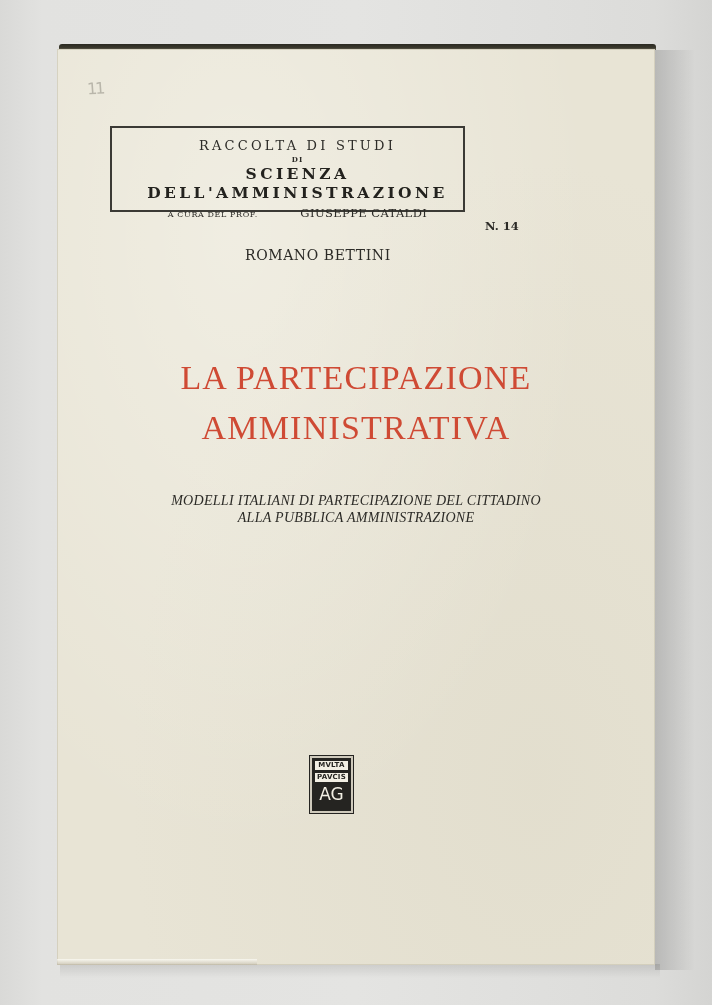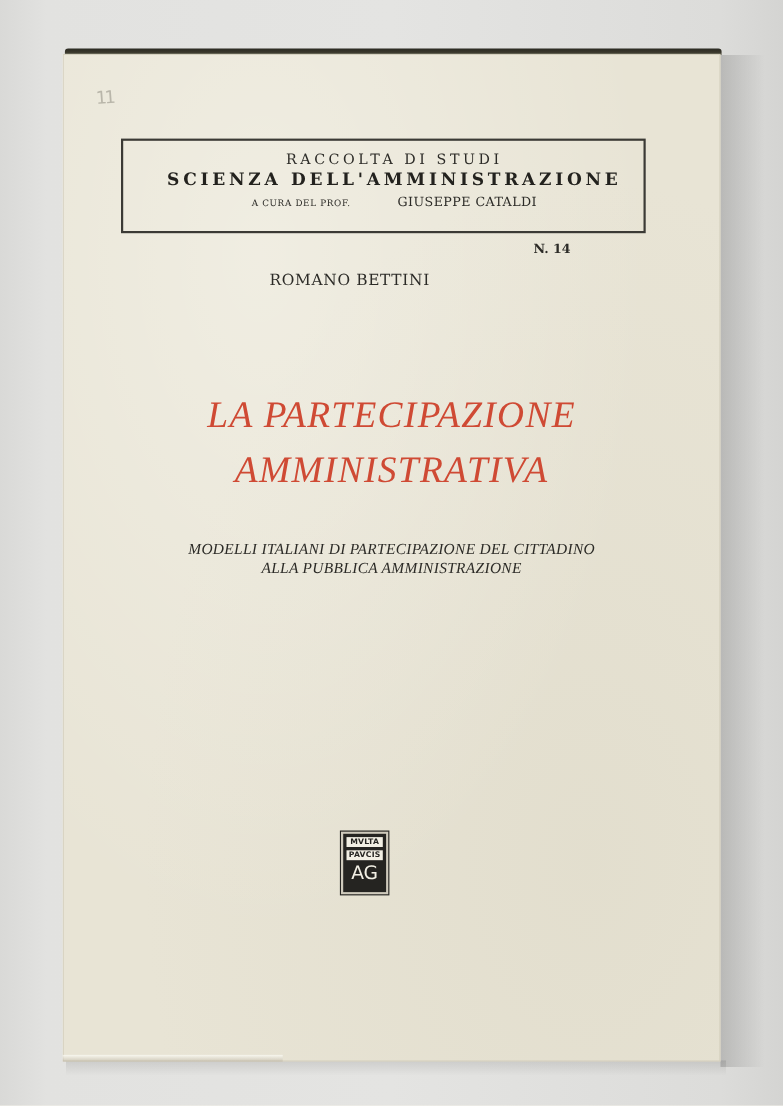--- a/index.html
+++ b/index.html
@@ -27,38 +27,38 @@
     background-image:
       radial-gradient(ellipse at 30% 20%, rgba(255,255,250,0.35), rgba(0,0,0,0) 60%),
       radial-gradient(ellipse at 80% 80%, rgba(210,205,185,0.25), rgba(0,0,0,0) 60%);
     box-shadow: inset 0 0 0 1px rgba(200,195,175,0.6);
   }
   .pencil {
     position:absolute; left:30px; top:30px; font-size:16px; color:#b9b6aa;
     font-family:"DejaVu Sans", sans-serif; letter-spacing:-2px; transform:rotate(-4deg);
   }
   .series-box {
-    position:absolute; left:53px; top:77px; width:477px; height:86px;
+    position:absolute; left:53px; top:77px; width:355px; height:86px;
     border:2px solid #3b3a35; box-sizing:border-box; text-align:center;padding-left:20px;
   }
   .series-line1 { margin-top:10px; font-size:13px; letter-spacing:3.2px; color:#2c2b27; }
   .series-di { font-size:7px; font-weight:bold; color:#2c2b27; margin-top:2px; letter-spacing:1px; }
   .series-main { font-size:15.5px; font-weight:bold; letter-spacing:3.4px; color:#23221e; margin-top:0px; }
   .series-curator { font-size:11px; color:#2c2b27; margin-top:4px; }
   .series-curator .small { font-size:8px; letter-spacing:0.6px; }
   .series-curator .name { font-size:11.5px; letter-spacing:0.4px;margin-left:39px; }
   .volume-number {
     position:absolute; left:428px; top:170px; font-size:11.5px; color:#2c2b27; font-weight:bold;text-align:right;
   }
   .author {
     position:absolute; left:188px; top:198px; font-size:14px; color:#2c2b27; letter-spacing:0.6px;
   }
   .title {
     position:absolute; left:0; width:598px; text-align:center; color:#cf4a34;
-    font-family:"Liberation Serif", serif; font-size:34px; letter-spacing:1.2px;font-style:italic;
+    font-family:"Liberation Serif", serif; font-size:34px; letter-spacing:1.2px;
   }
   .title.l1 { top:310px; }
   .title.l2 { top:360px; }
   .subtitle {
     position:absolute; left:0; width:598px; text-align:center; color:#2c2b27;
     font-family:"Liberation Serif", serif; font-style:italic; font-size:14px; letter-spacing:0.3px;
   }
   .subtitle.s1 { top:444px; }
   .subtitle.s2 { top:461px; }
   .logo {
@@ -85,20 +85,21 @@
 
 <div class="shadow-right"></div>
 <div class="shadow-bottom"></div>
 <div class="top-edge"></div>
 
 <div class="cover">
   <div class="pencil">11</div>
 
   <div class="series-box">
     <div class="series-line1">RACCOLTA DI STUDI</div>
+    <div class="series-di">DI</div>
     <div class="series-main">SCIENZA DELL'AMMINISTRAZIONE</div>
     <div class="series-curator">
       <span class="small">A CURA DEL PROF.</span>
       <span class="name">GIUSEPPE CATALDI</span>
     </div>
   </div>
 
   <div class="volume-number">N. 14</div>
   <div class="author">ROMANO BETTINI</div>
 

